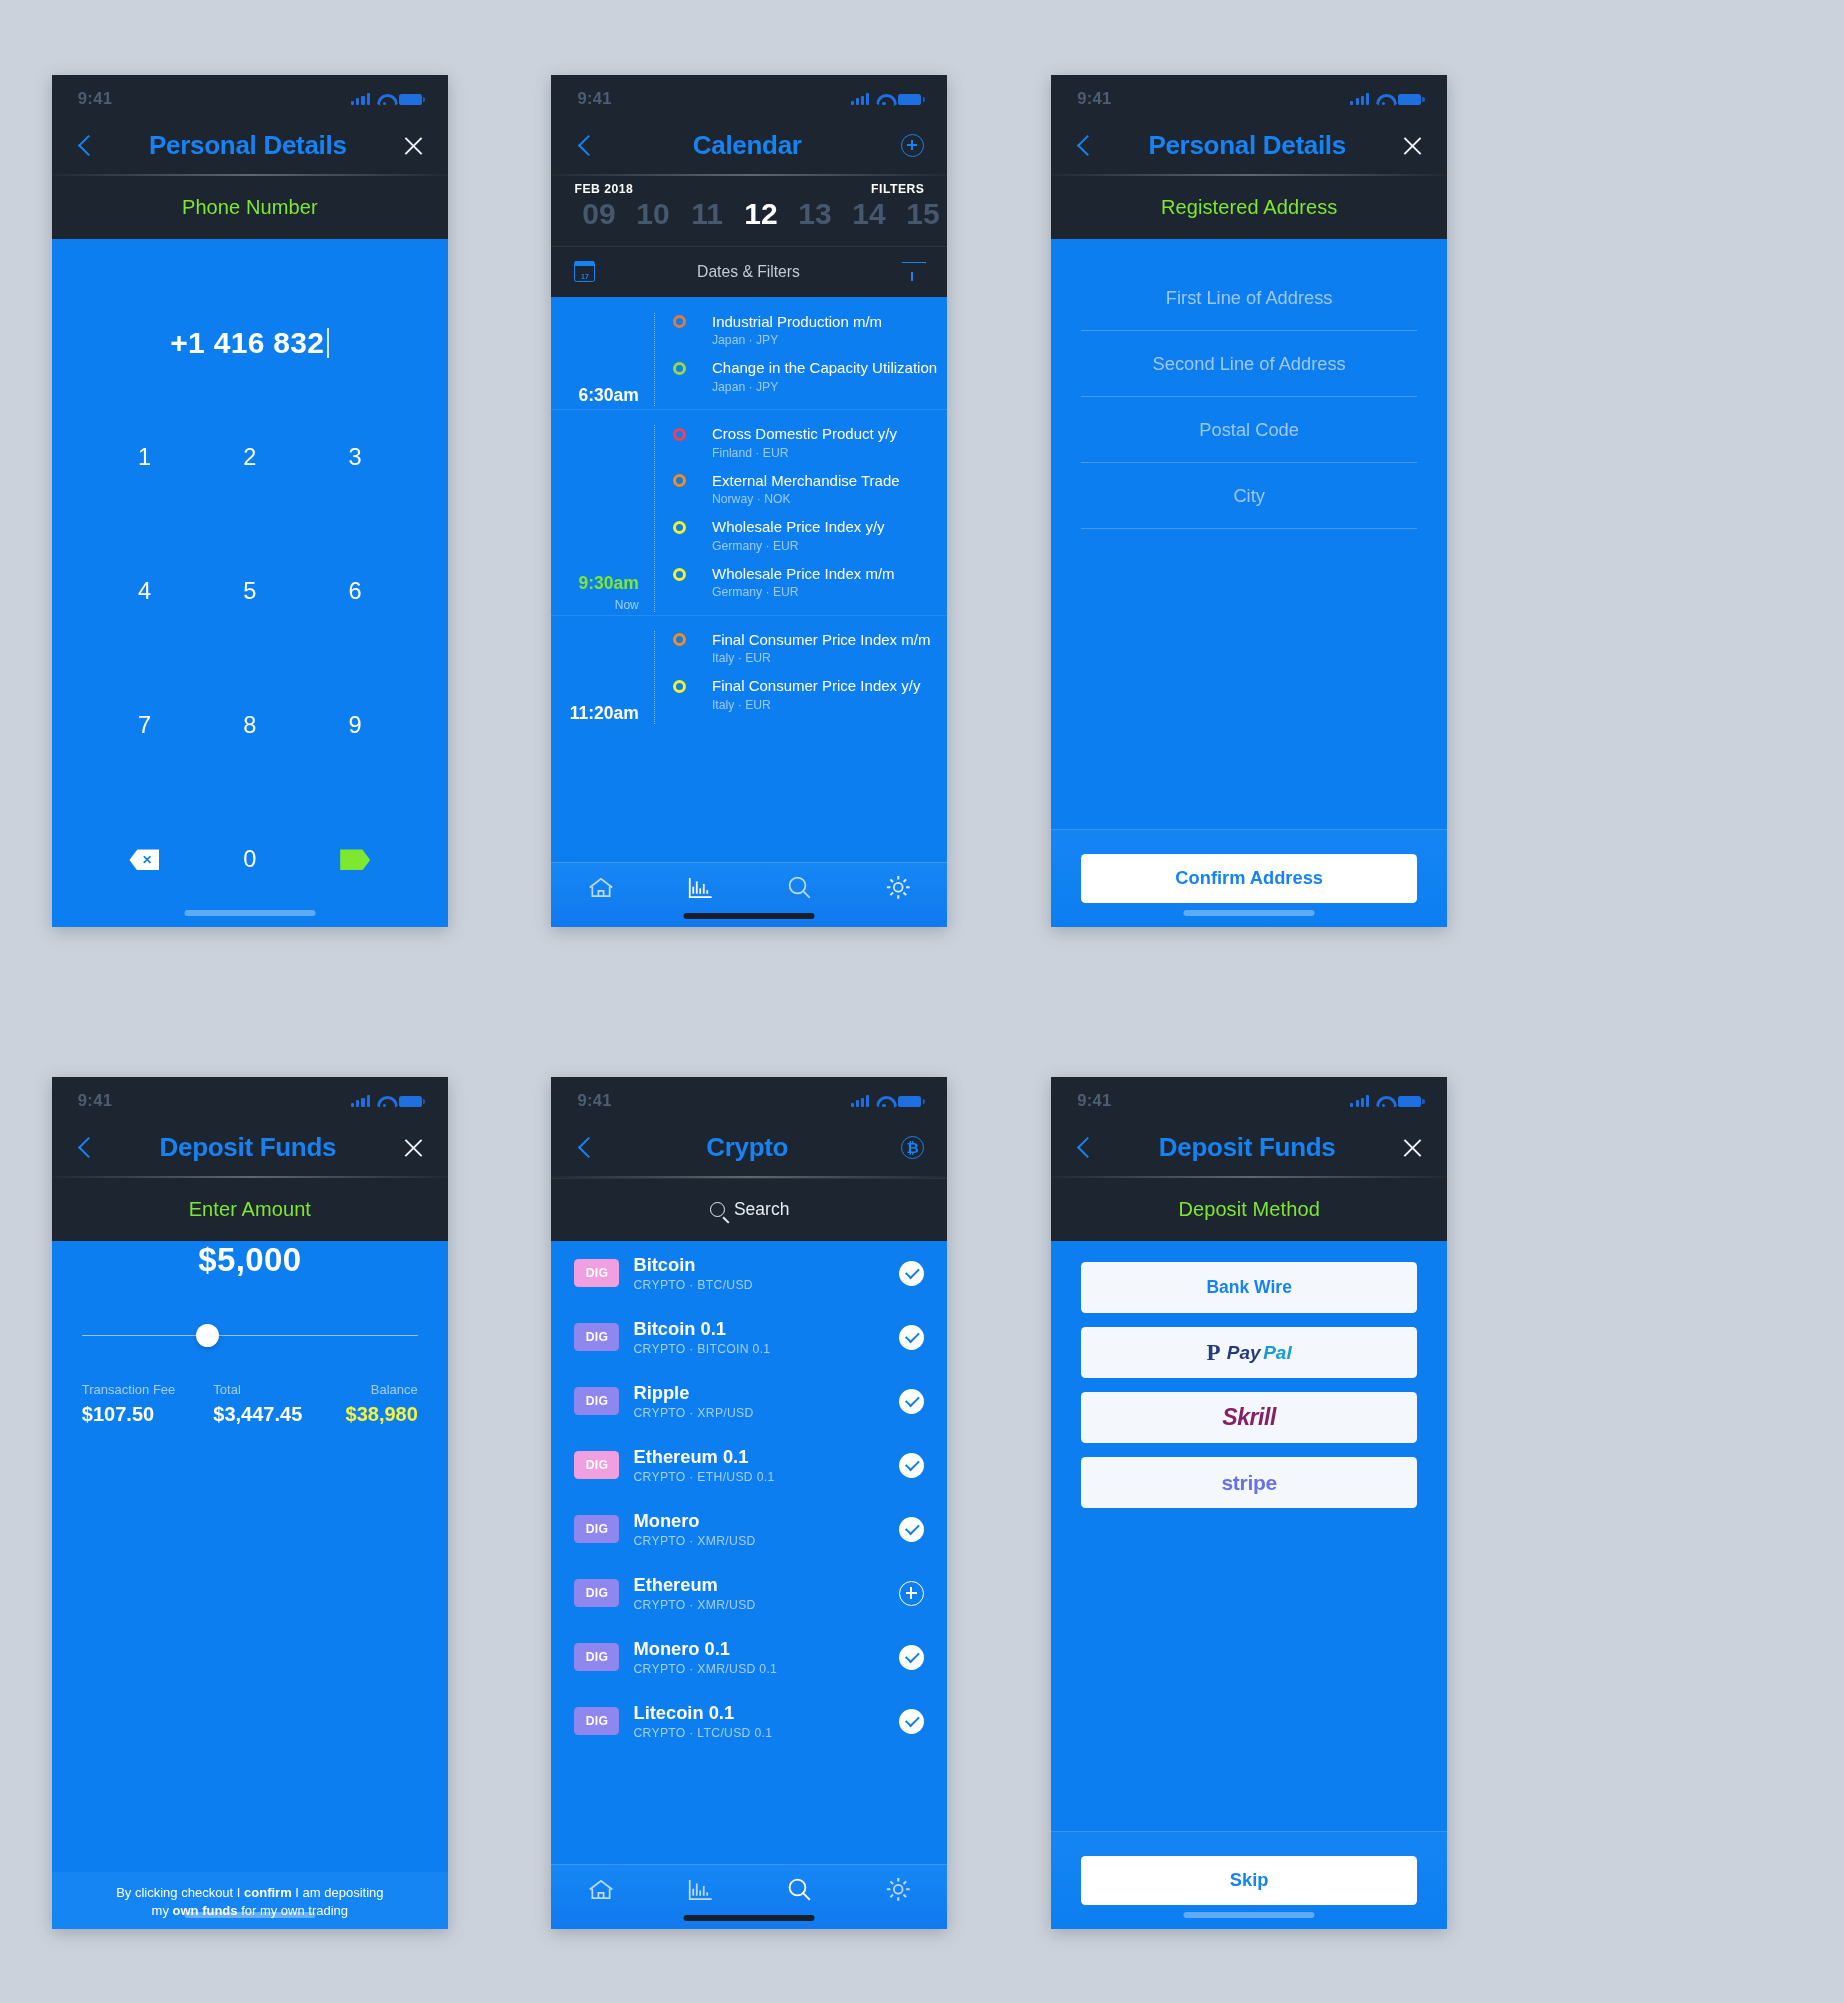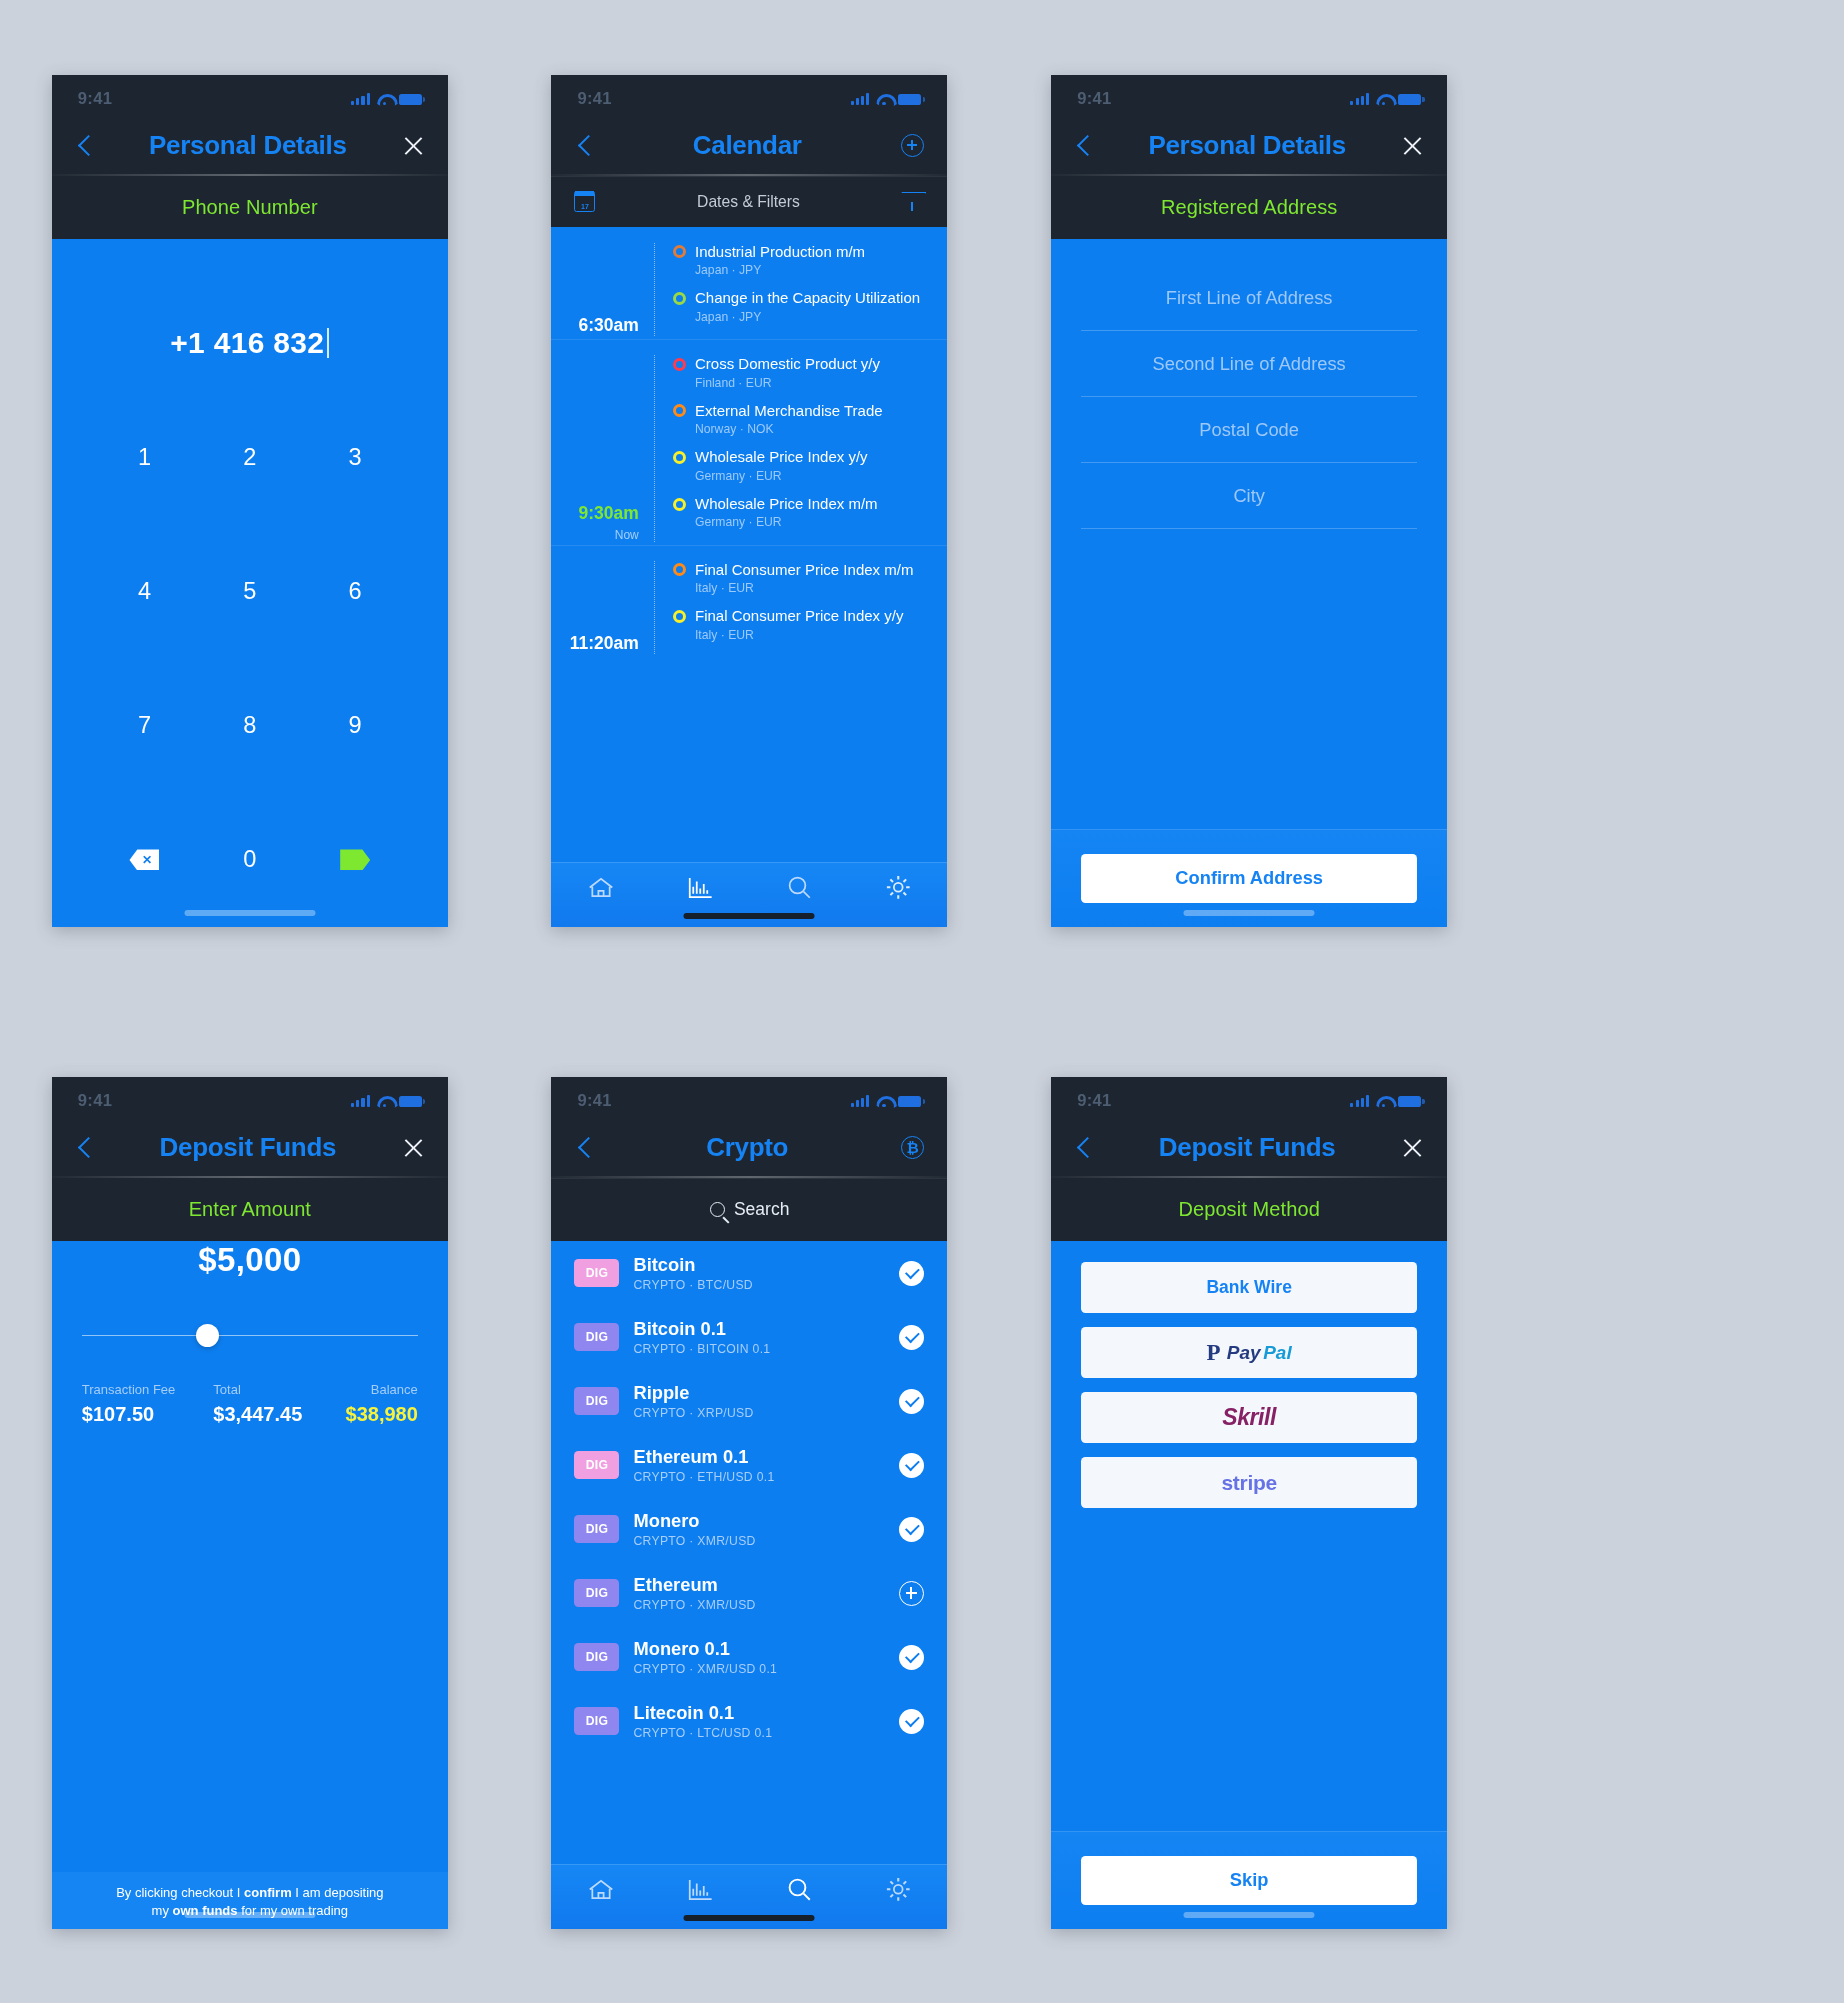--- a/index.html
+++ b/index.html
@@ -174,21 +174,21 @@
   .events { flex: 1 1 auto; overflow: hidden; position: relative; }
   .ev-group { display:flex; padding: 15.7px 0 3.5px 0; position: relative; align-items: flex-end; }
   .ev-group + .ev-group::before {
     content:""; position:absolute; left:0; right:0; top:0; height:0.9px; background: rgba(255,255,255,.10);
   }
   .ev-time { width: 103px; flex: 0 0 103px; text-align: right; padding-right: 15.7px; padding-top: 1.7px; }
   .ev-time b { display:block; color:#fff; font-size:17.5px; font-weight:700; }
   .ev-time.now b { color:#7ee831; }
   .ev-time small { display:block; color:#a4cffa; font-size:12px; margin-top:4px; }
   .ev-list { flex: 1 1 auto; padding-left: 17.5px; border-left: 1.7px dotted rgba(255,255,255,.50); }
-  .ev-item { display:flex; gap: 9px; margin-bottom: 12.2px; align-items: flex-start; }
+  .ev-item { display:flex; gap: 26px; margin-bottom: 12.2px; align-items: flex-start; }
   .ev-dot { width: 13px; height: 13px; border-radius: 50%; border: 3.5px solid #fff; flex: 0 0 13px; margin-top: 2.6px; }
   .ev-txt b { display:block; color:#fff; font-size:15px; font-weight:500; line-height:1.25; }
   .ev-txt small { display:block; color:#9ccafb; font-size:12.2px; margin-top:1.7px; }
 
   .tabbar {
     flex: 0 0 65px; display:flex; align-items:center; justify-content:space-around;
     background: linear-gradient(180deg,#1687f5 0%, #1079ee 100%);
     position: relative; padding-bottom: 14px;
   }
   .tabbar::before { content:""; position:absolute; left:0; right:0; top:0; height:0.9px; background:rgba(255,255,255,.15); }
@@ -360,20 +360,35 @@
               <i></i>
             </span>
           <span class="wifi"></span>
           <span class="batt"></span>
         </span>
       </div>
       <div class="navbar">
         <span class="chev-back"></span>
         <span class="nav-title">Calendar</span>
         <span class="circ-icon plus"></span>
+      </div>
+      <div class="date-strip">
+        <div class="ds-row1">
+          <span class="ds-label">FEB 2018</span>
+          <span class="ds-label">FILTERS</span>
+        </div>
+        <div class="ds-days">
+          <span class="ds-day">09</span>
+          <span class="ds-day">10</span>
+          <span class="ds-day">11</span>
+          <span class="ds-day active">12</span>
+          <span class="ds-day">13</span>
+          <span class="ds-day">14</span>
+          <span class="ds-day">15</span>
+        </div>
       </div>
       <div class="filterbar">
         <span class="cal-ico">
             <span>17</span>
           </span>
         <span class="fb-label">Dates &amp; Filters</span>
         <span class="funnel"></span>
       </div>
       <div class="blue-body">
         <div class="events">

